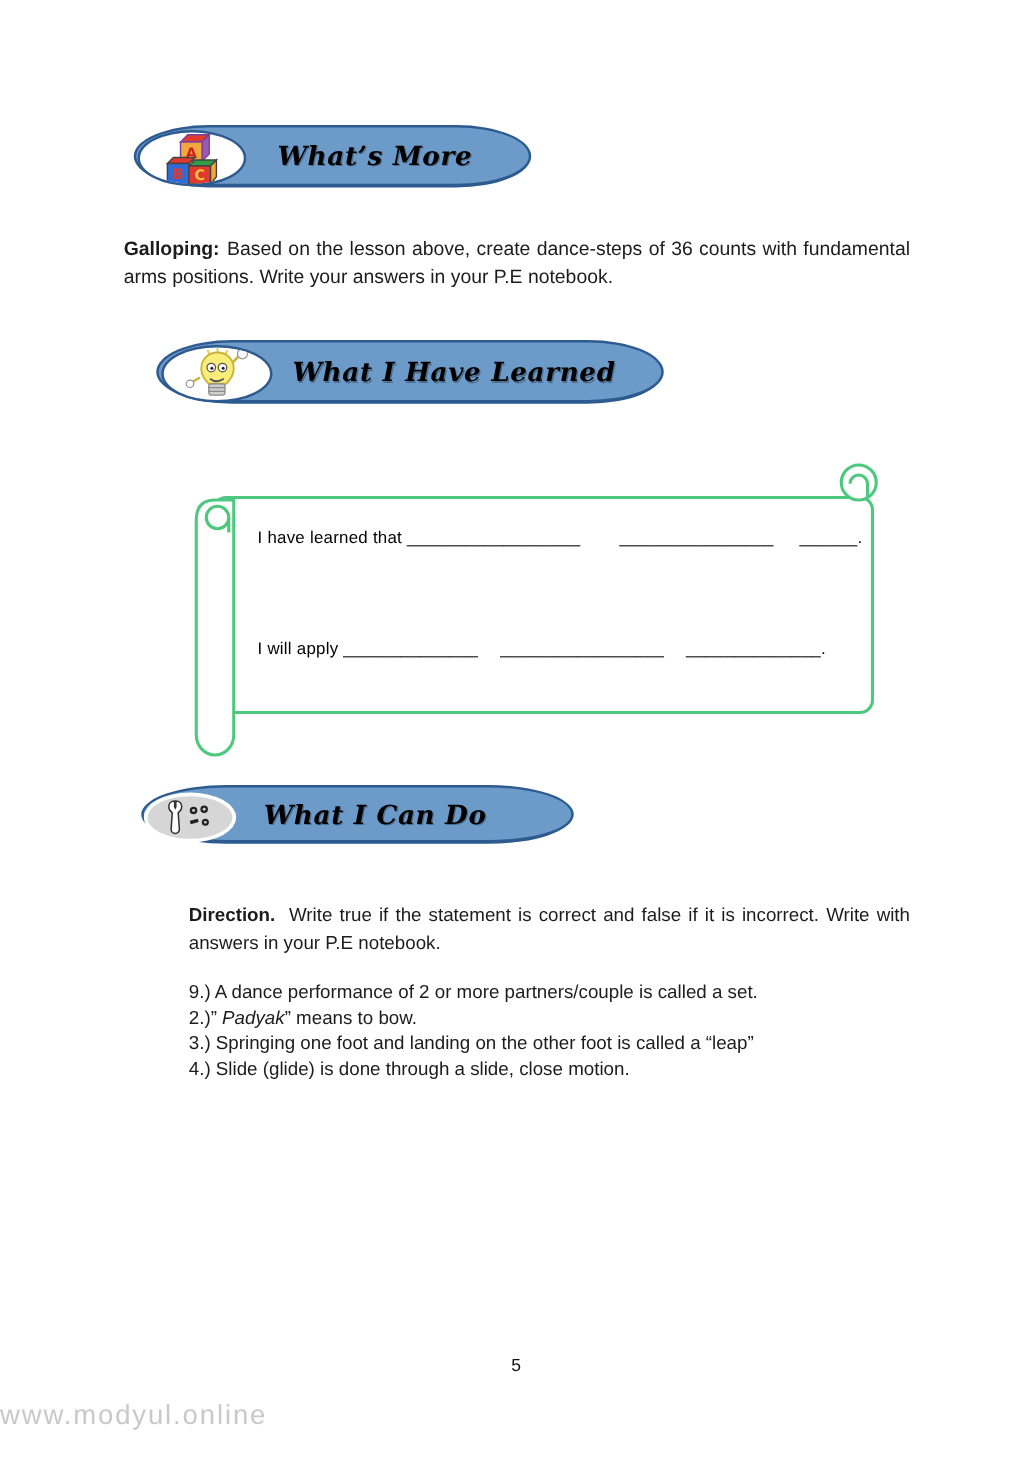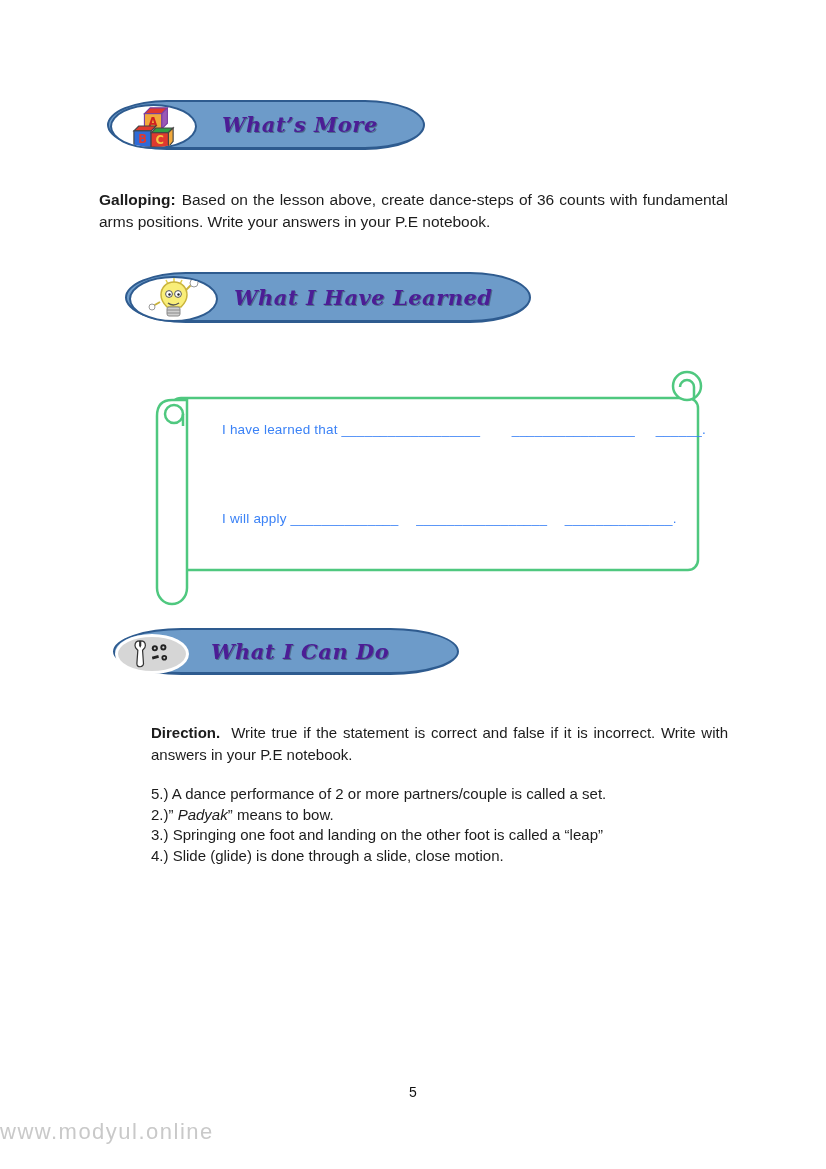--- a/index.html
+++ b/index.html
@@ -23,21 +23,21 @@
   }
   .banner-label {
     position: absolute;
     top: 0; bottom: 0;
     display: flex;
     align-items: center;
     font-family: "DejaVu Serif", serif;
     font-style: italic;
     font-weight: bold;
     font-size: 21px;
-    color: #4c1d95;
+    color: #000000;
     text-shadow: 1px 1px 0 rgba(0,0,0,0.30);
     letter-spacing: 0.5px;
     white-space: nowrap;
   }
   .banner-ellipse {
     position: absolute;
     border-radius: 50%;
     background: #ffffff;
     border: 2px solid #2e5b8f;
     display: flex;
@@ -70,23 +70,23 @@
   #direction2 { left: 151px; top: 722px; width: 577px; line-height: 21.5px; font-size: 15px; }
   #direction2 .dir-label { margin-right: 11px; }
   #tf-list { left: 151px; top: 784px; width: 590px; position: absolute; font-size: 15px; }
   .tf-line { line-height: 20.6px; white-space: nowrap; }
   .tf-line .it { font-style: italic; }
   
   #scroll-wrap { position: absolute; left: 154px; top: 370px; width: 560px; height: 240px; }
   #scroll-wrap svg { position: absolute; left: 0; top: 0; }
   .scroll-line {
     position: absolute;
-    left: 68px;
+    left: 52px;
     font-size: 13.5px;
-    color: #3b82f6;
+    color: #000000;
     letter-spacing: 0.2px;
     white-space: nowrap;
   }
   #scroll-line0 { top: 52px; }
   #scroll-line1 { top: 97px; }
   #scroll-line2 { top: 141px; }
   
   #page-number {
     position: absolute; top: 1084px; left: 0; width: 100%;
     text-align: center; font-size: 14px; color: #111;
@@ -183,21 +183,21 @@
         <circle cx="40" cy="22" r="3" fill="#222222"></circle>
           <circle cx="40" cy="22" r="1.1" fill="#d6d6d6"></circle>
       </svg>
     </div>
     <div class="banner-label">What I Can Do</div>
   </div>
 
   <p class="para" id="direction2"><span class="dir-label">Direction.</span><span>Write true if the statement is correct and false if it is incorrect. Write with answers in your P.E notebook.</span></p>
 
   <div id="tf-list">
-    <div class="tf-line">5.) A dance performance of 2 or more partners/couple is called a set.</div>
+    <div class="tf-line">9.) A dance performance of 2 or more partners/couple is called a set.</div>
     <div class="tf-line"><span>2.)” </span><span class="it">Padyak</span><span>” means to bow.</span></div>
     <div class="tf-line">3.) Springing one foot and landing on the other foot is called a “leap”</div>
     <div class="tf-line">4.) Slide (glide) is done through a slide, close motion.</div>
   </div>
 
   <div id="page-number">5</div>
   <div id="watermark">www.modyul.online</div>
 
 </div>
 

